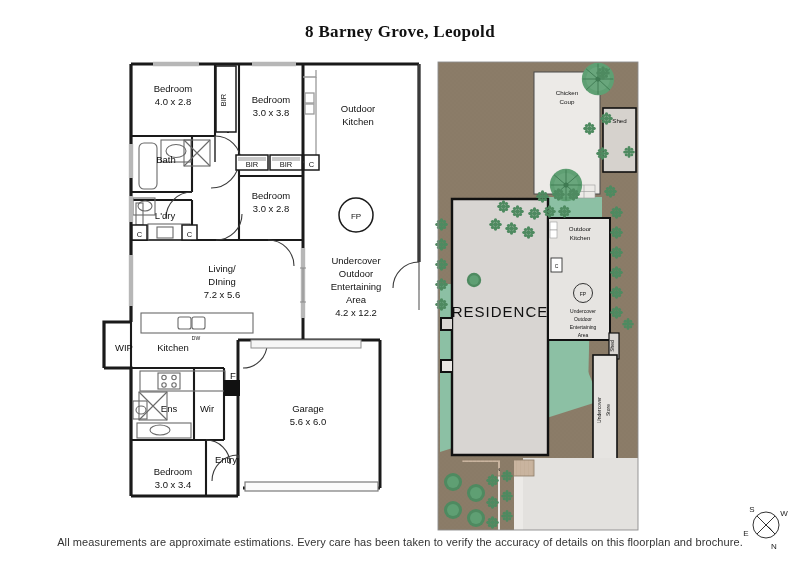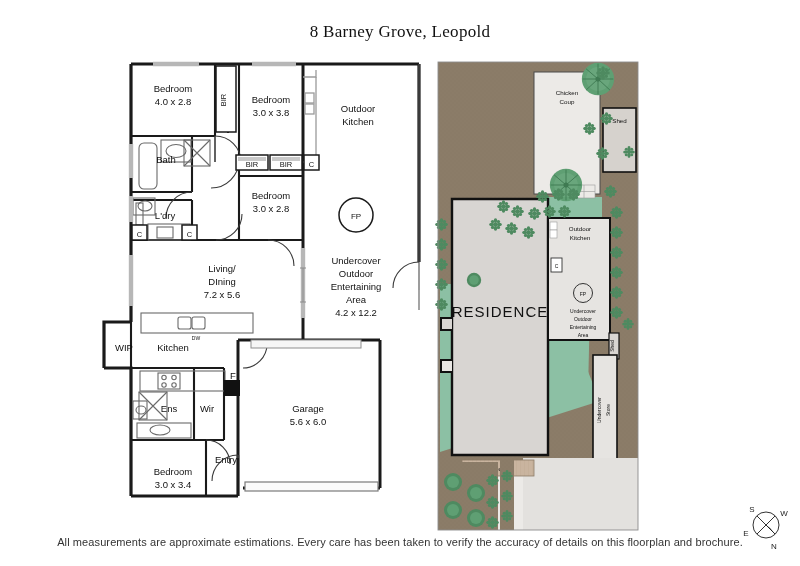--- a/index.html
+++ b/index.html
@@ -21,20 +21,21 @@
     background: #fff;
   }
   #plan-title {
     position: absolute;
     top: 22px; left: 0; width: 800px;
     text-align: center;
     font-family: "Liberation Serif", serif;
     font-size: 17px;
     letter-spacing: 0.3px;
     color: #111;
+    font-weight: bold;
   }
   #footer-note {
     position: absolute;
     bottom: 18px; left: 0; width: 800px;
     text-align: center;
     font-size: 11px;
     color: #333;
     letter-spacing: 0.1px;
   }
   .svg-layer { position: absolute; top: 0; left: 0; }

